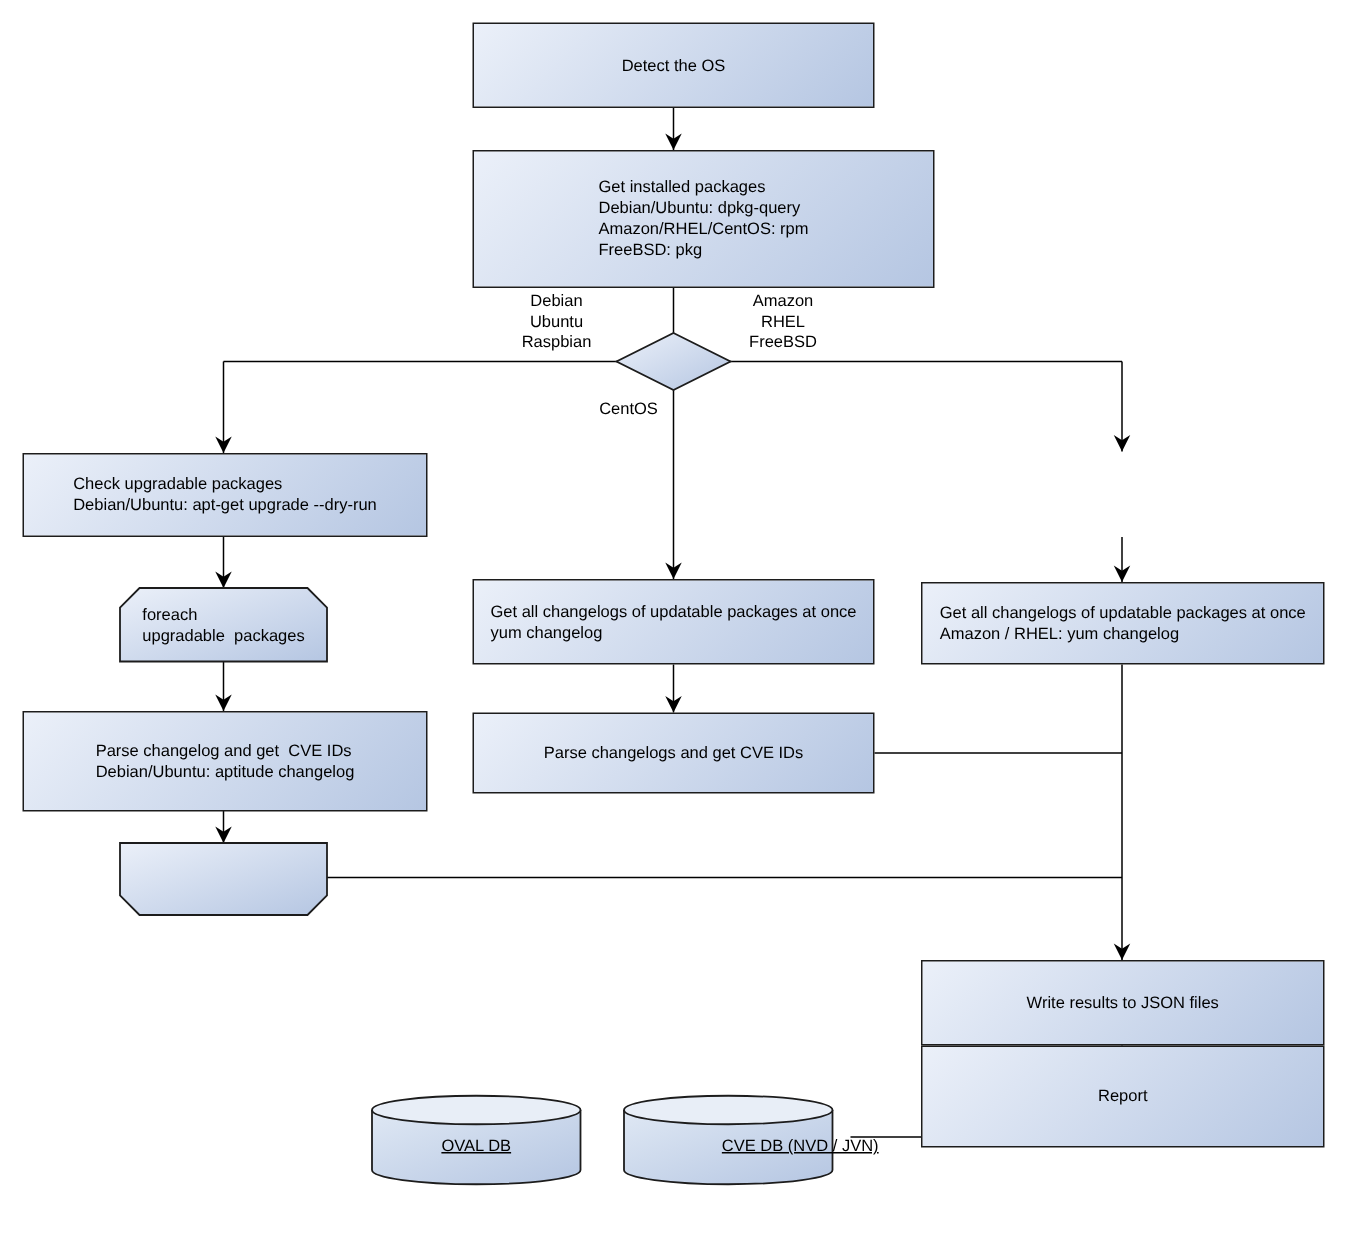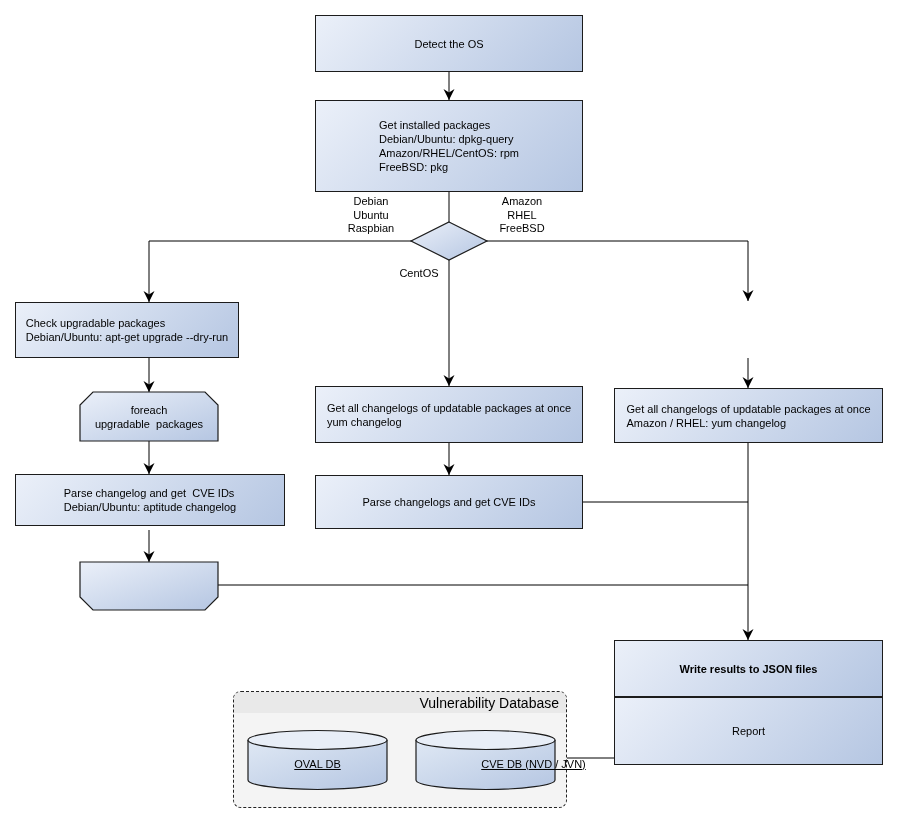--- a/index.html
+++ b/index.html
@@ -11,21 +11,21 @@
   .node{
     position:absolute;z-index:2;box-sizing:border-box;
     display:flex;align-items:center;justify-content:center;
     text-align:left;white-space:pre;
     font-size:11px;line-height:14px;
     background:linear-gradient(135deg,#ebf0f9 0%,#b5c6e2 100%);
     border:1px solid #1c1c1c;
   }
   .shape-label{
     position:absolute;z-index:3;display:flex;align-items:center;justify-content:center;
-    text-align:center;white-space:pre;font-size:11px;line-height:14px;
+    text-align:left;white-space:pre;font-size:11px;line-height:14px;
     background:none;border:none;
   }
   .edge-label{
     position:absolute;z-index:2;display:block;text-align:center;white-space:pre;
     font-size:11px;line-height:13.5px;
   }
   .vdb-container{
     position:absolute;z-index:0;box-sizing:border-box;
     left:233px;top:691px;width:334px;height:117px;
     background:#f4f4f4;border:1.6px dashed #222;border-radius:8px;
@@ -39,25 +39,20 @@
   .cyl-label{
     position:absolute;z-index:3;display:flex;align-items:center;justify-content:center;
     text-align:center;font-size:11px;white-space:pre;text-decoration:underline;
   }
 </style>
 </head>
 <body>
 
 <div class="canvas">
 
-  <div class="vdb-container">
-    <div class="vdb-header">
-      <span>Vulnerability Database</span>
-    </div>
-  </div>
 
   <svg class="layer" width="910" height="823" viewBox="0 0 910 823">
     <defs>
       <linearGradient id="gradDiag" x1="0" y1="0" x2="1" y2="1">
         <stop offset="0" stop-color="#ebf0f9"></stop>
         <stop offset="1" stop-color="#b5c6e2"></stop>
       </linearGradient>
       <linearGradient id="gradCyl" x1="0" y1="0" x2="1" y2="1">
         <stop offset="0" stop-color="#dfe8f4"></stop>
         <stop offset="1" stop-color="#b5c6e2"></stop>
@@ -108,41 +103,41 @@
     </g>
 
     <g>
       <path d="M 416 740 L 416 780 A 69.5 9.5 0 0 0 555 780 L 555 740" fill="url(#gradCyl)" stroke="#1c1c1c" stroke-width="1.2"></path>
       <ellipse cx="485.5" cy="740" rx="69.5" ry="9.5" fill="#e8eef7" stroke="#1c1c1c" stroke-width="1.2"></ellipse>
     </g>
   </svg>
 
   <div class="node" style="left:315px;top:15px;width:268px;height:57px;">Detect the OS</div>
 
-  <div class="node" style="left:315px;top:100px;width:268px;height:92px;">Get installed packages
+  <div class="node" style="left:315px;top:100px;width:308px;height:92px;">Get installed packages
 Debian/Ubuntu: dpkg-query
 Amazon/RHEL/CentOS: rpm
 FreeBSD: pkg</div>
 
-  <div class="node" style="left:15px;top:302px;width:224px;height:56px;">Check upgradable packages
+  <div class="node" style="left:15px;top:302px;width:270px;height:56px;">Check upgradable packages
 Debian/Ubuntu: apt-get upgrade --dry-run</div>
 
-  <div class="node" style="left:15px;top:474px;width:270px;height:52px;">Parse changelog and get  CVE IDs
+  <div class="node" style="left:15px;top:474px;width:270px;height:67px;">Parse changelog and get  CVE IDs
 Debian/Ubuntu: aptitude changelog</div>
 
   <div class="node" style="left:315px;top:386px;width:268px;height:57px;">Get all changelogs of updatable packages at once
 yum changelog</div>
 
   <div class="node" style="left:315px;top:475px;width:268px;height:54px;">Parse changelogs and get CVE IDs</div>
 
 
   <div class="node" style="left:614px;top:388px;width:269px;height:55px;">Get all changelogs of updatable packages at once
 Amazon / RHEL: yum changelog</div>
 
-  <div class="node" style="left:614px;top:640px;width:269px;height:57px;font-weight:bold;">Write results to JSON files</div>
+  <div class="node" style="left:614px;top:640px;width:269px;height:57px;">Write results to JSON files</div>
 
   <div class="node" style="left:614px;top:697px;width:269px;height:68px;">Report</div>
 
   <div class="shape-label" style="left:80px;top:394px;width:138px;height:46px;">foreach
 upgradable  packages</div>
 
 
   <div class="edge-label" style="left:331px;top:195px;width:80px;">Debian
 Ubuntu
 Raspbian</div>

